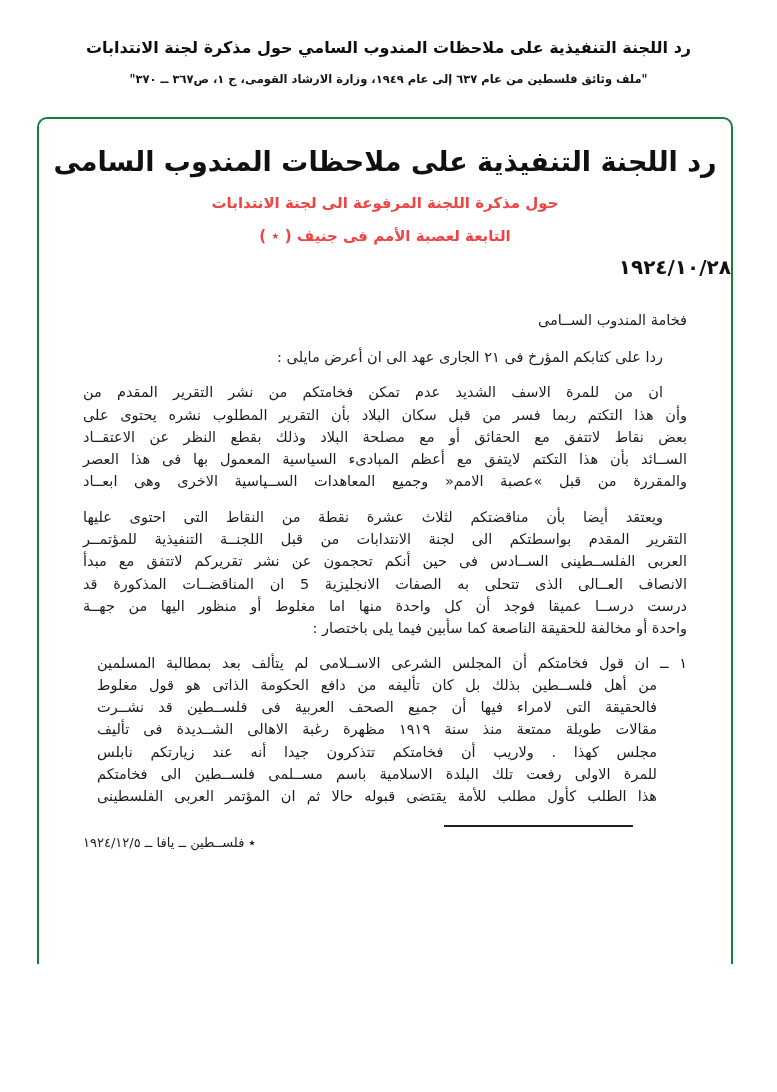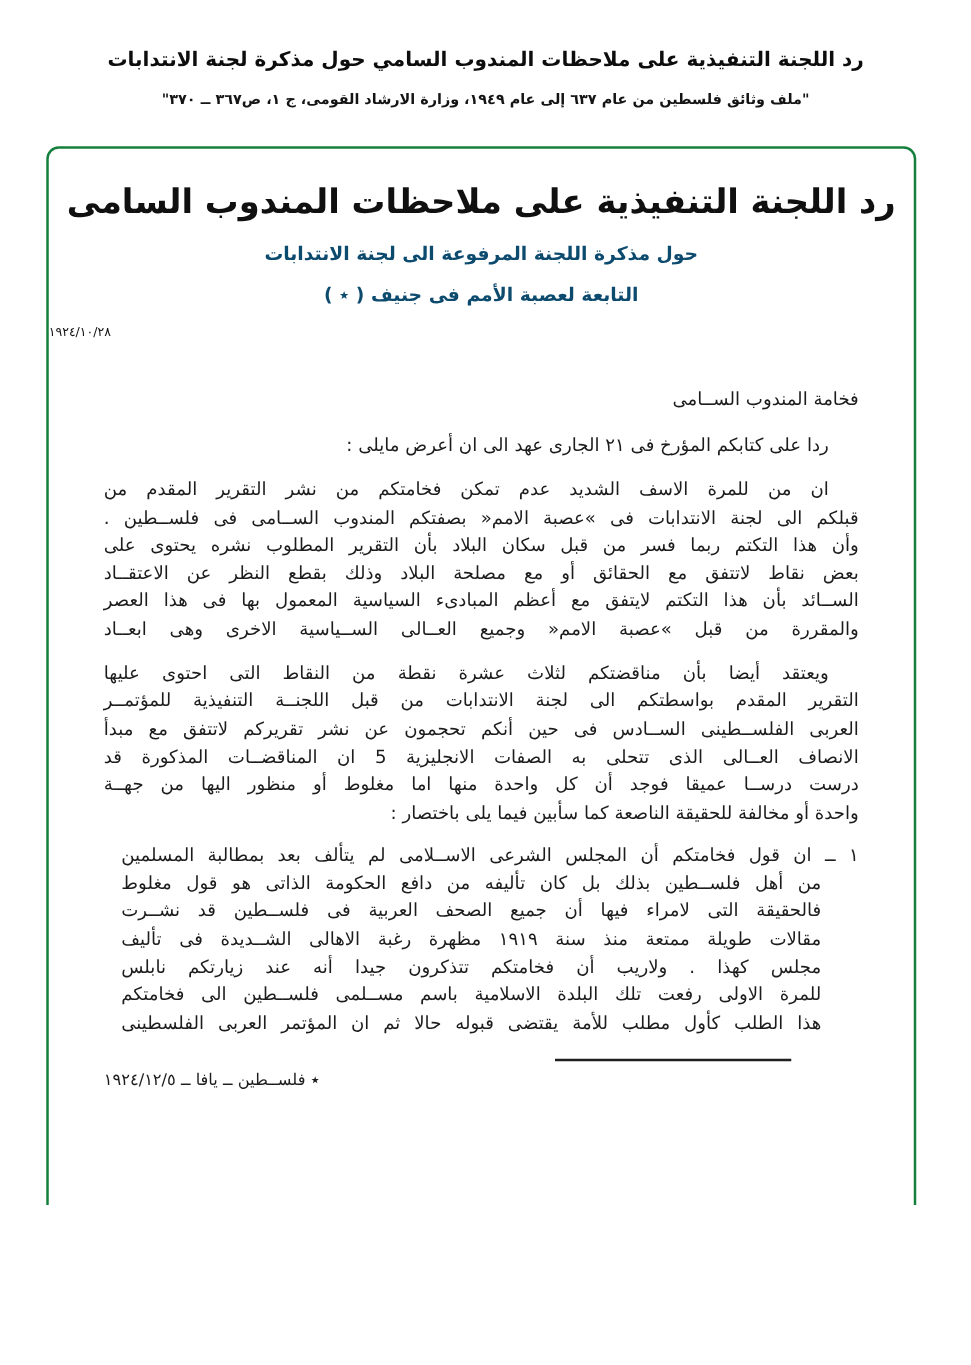--- a/index.html
+++ b/index.html
@@ -22,22 +22,22 @@
   }
 
   
   .frame{
     position:absolute;left:37px;top:117px;
     width:692px;height:904px;
     border:2px solid #15803d;border-radius:10px;background:#fff;
   }
 
   .doc-title{margin-top:24px;text-align:center;font-size:27px;font-weight:bold;line-height:38px;color:#101010;}
-  .doc-sub{margin-top:11px;text-align:center;font-size:15px;font-weight:bold;line-height:22px;color:#0c4a6e;}
-  .doc-date{margin-top:9px;text-align:left;font-size:10px;font-weight:normal;line-height:22px;color:#121212;}
+  .doc-sub{margin-top:11px;text-align:center;font-size:15px;font-weight:bold;line-height:22px;color:#ef4444;}
+  .doc-date{margin-top:9px;text-align:right;font-size:20px;font-weight:bold;line-height:22px;color:#121212;}
 
   .doc-body{
     margin:31px 44px 0 44px;
     font-size:14.5px;color:#1c1c1c;
   }
   .salutation{line-height:22px;text-align:right;}
   .line{line-height:22.3px;text-align:right;white-space:normal;}
   .just{text-align:justify;text-align-last:justify;}
   .ind{padding-right:24px;}
   .cont{padding-right:30px;}
@@ -73,25 +73,24 @@
     <div class="doc-sub">حول مذكرة اللجنة المرفوعة الى لجنة الانتدابات</div>
     <div class="doc-sub">التابعة لعصبة الأمم فى جنيف ( ٭ )</div>
     <div class="doc-date">١٩٢٤/١٠/٢٨</div>
 
     <div class="doc-body">
       <div class="salutation">فخامة المندوب الســامى</div>
       <div class="line opening ind">ردا على كتابكم المؤرخ فى ٢١ الجارى عهد الى ان أعرض مايلى :</div>
 
       <div class="para">
           <div class="line just ind">ان من للمرة الاسف الشديد عدم تمكن فخامتكم من نشر التقرير المقدم من</div>
-          <div class="line just">قبلكم الى لجنة الانتدابات فى »عصبة الامم« بصفتكم المندوب الســامى فى فلســطين .</div>
           <div class="line just">وأن هذا التكتم ربما فسر من قبل سكان البلاد بأن التقرير المطلوب نشره يحتوى على</div>
           <div class="line just">بعض نقاط لاتتفق مع الحقائق أو مع مصلحة البلاد وذلك بقطع النظر عن الاعتقــاد</div>
           <div class="line just">الســائد بأن هذا التكتم لايتفق مع أعظم المبادىء السياسية المعمول بها فى هذا العصر</div>
-          <div class="line just">والمقررة من قبل »عصبة الامم« وجميع العــالى الســياسية الاخرى وهى ابعــاد</div>
+          <div class="line just">والمقررة من قبل »عصبة الامم« وجميع المعاهدات الســياسية الاخرى وهى ابعــاد</div>
         </div>
       <div class="para">
           <div class="line just ind">ويعتقد أيضا بأن مناقضتكم لثلاث عشرة نقطة من النقاط التى احتوى عليها</div>
           <div class="line just">التقرير المقدم بواسطتكم الى لجنة الانتدابات من قبل اللجنــة التنفيذية للمؤتمــر</div>
           <div class="line just">العربى الفلســطينى الســادس فى حين أنكم تحجمون عن نشر تقريركم لاتتفق مع مبدأ</div>
           <div class="line just">الانصاف العــالى الذى تتحلى به الصفات الانجليزية 5 ان المناقضــات المذكورة قد</div>
           <div class="line just">درست درســا عميقا فوجد أن كل واحدة منها اما مغلوط أو منظور اليها من جهــة</div>
           <div class="line">واحدة أو مخالفة للحقيقة الناصعة كما سأبين فيما يلى باختصار :</div>
         </div>
       <div class="item">

